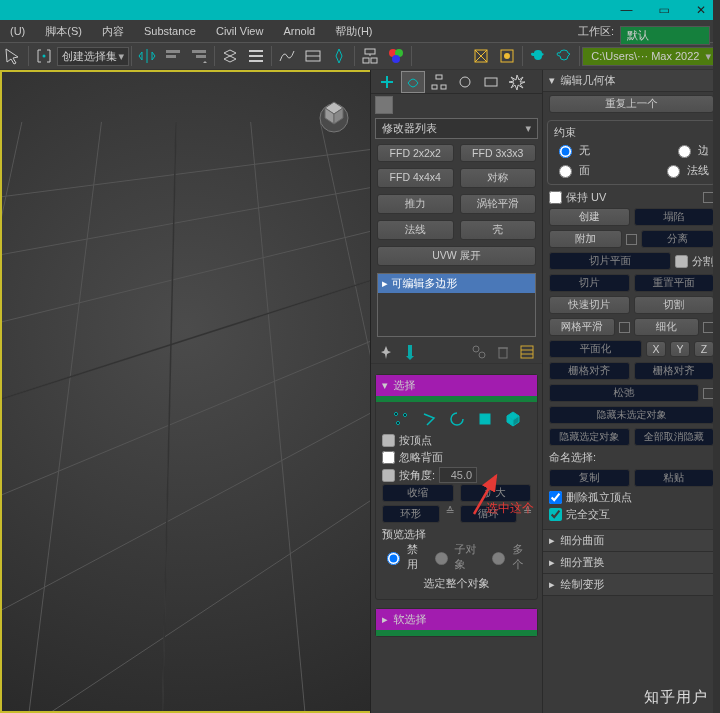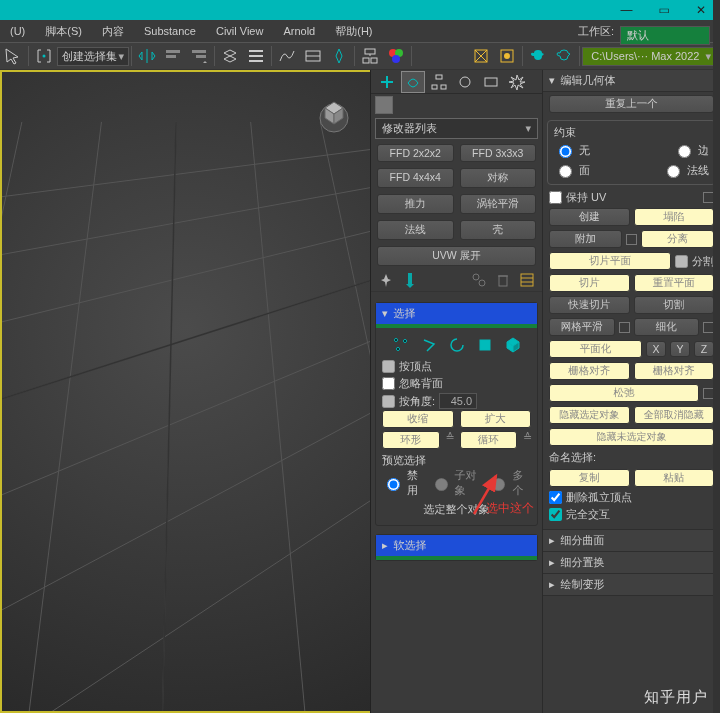--- a/index.html
+++ b/index.html
@@ -46,32 +46,32 @@
   .tabbar{height:24px;background:#3a3a3a;display:flex;align-items:center;gap:2px;padding:0 4px;border-bottom:1px solid #2b2b2b;}
   .tabbar .tb-ico{width:24px;height:22px;}
 
   .row{display:flex;align-items:center;padding:2px 4px;gap:4px;}
   .obj-name{flex:1;background:#3b3b3b;border:1px solid #666;padding:2px 4px;}
   .color-sw{width:18px;height:18px;border:1px solid #666;background:#777;}
   .dd-full{background:#333;border:1px solid #666;padding:2px 6px;display:flex;justify-content:space-between;align-items:center}
   .dd-full:after{content:"\25BE";color:#aaa;}
 
   .btn, .btn-h{background:linear-gradient(#5a5a5a,#4f4f4f);border:1px solid #333;border-radius:3px;padding:1px 0;text-align:center;cursor:default;flex:1;white-space:nowrap;overflow:hidden;font-size:10.5px;}
-  .btn[disabled]{color:#888;background:#fef9c3}
+  .btn[disabled]{color:#888;background:#0f172a}
   .mod-grid{display:grid;grid-template-columns:1fr 1fr;gap:6px;padding:3px 6px;}
   .mod-grid .btn{padding:2px 0}
 
   .stack{margin:4px 6px;border:1px solid #666;background:#3a3a3a;height:64px;overflow:hidden;}
   .stack-item{background:var(--hilite);color:#fff;padding:2px 4px;display:flex;align-items:center;gap:4px;}
   .stack-item:before{content:"\25B8";color:#fff;}
   .stack-tools{display:flex;justify-content:space-between;padding:2px 6px;align-items:center;border-bottom:1px solid #333;}
   .stack-tools .ico{width:18px;height:18px;display:flex;align-items:center;justify-content:center;opacity:.85}
 
   .rollout{margin:0 4px;border:1px solid #2e2e2e;border-radius:3px;}
-  .rollhdr{padding:3px 6px;display:flex;align-items:center;background:#1d4ed8;border-bottom:4px solid #15803d}
+  .rollhdr{padding:3px 6px;display:flex;align-items:center;background:#a21caf;border-bottom:6px solid #15803d}
   .rollhdr:before{content:"\25BE";margin-right:6px;color:#ccc}
   .rollhdr.closed:before{content:"\25B8"}
   .rollbody{padding:4px 6px}
   .sel-icons{display:flex;justify-content:center;gap:10px;padding:4px 0}
   .sel-icons .si{width:18px;height:18px;}
   .sel-icons .si svg *{stroke:var(--teal)}
   .chk{display:flex;align-items:center;gap:4px;padding:1px 0}
   .chk input{margin:0}
   .radio{display:flex;align-items:center;gap:4px}
   .spin{border:1px solid #555;background:#333;padding:1px 4px;width:38px;text-align:right;color:#aaa}
@@ -315,20 +315,23 @@
         <div class="btn">FFD 3x3x3</div>
         <div class="btn">FFD 4x4x4</div>
         <div class="btn">对称</div>
         <div class="btn">推力</div>
         <div class="btn">涡轮平滑</div>
         <div class="btn">法线</div>
         <div class="btn">壳</div>
         <div class="btn" style="grid-column:1/3">UVW 展开</div>
       </div>
 
+      <div class="stack">
+        <div class="stack-item">可编辑多边形</div>
+      </div>
       <div class="stack-tools">
         <div style="display:flex;gap:6px">
           <div class="ico">
               <svg width="14" height="14">
                 <path d="M7 1 L9 6 L12 7 L8 9 L7 14 L6 9 L2 7 L5 6 Z" fill="#ccc"></path>
               </svg>
             </div>
           <div class="ico">
               <svg width="10" height="16">
                 <rect x="3" y="1" width="4" height="11" fill="#0bb"></rect>
@@ -508,25 +511,25 @@
         </div>
         <div class="cmd-row">
             <div class="btn" disabled="">栅格对齐</div>
             <div class="btn" disabled="">栅格对齐</div>
           </div>
         <div class="cmd-row">
             <div class="btn" style="flex:1" disabled="">松弛</div>
             <span class="sq"></span>
           </div>
         <div class="cmd-row">
+            <div class="btn" disabled="" style="font-size:10px">隐藏未选定对象</div>
+          </div>
+        <div class="cmd-row">
             <div class="btn" disabled="" style="font-size:10px">隐藏选定对象</div>
             <div class="btn" disabled="" style="font-size:10px">全部取消隐藏</div>
-          </div>
-        <div class="cmd-row">
-            <div class="btn" disabled="" style="font-size:10px">隐藏未选定对象</div>
           </div>
         <div class="lbl" style="padding:2px 0">命名选择:</div>
         <div class="cmd-row">
             <div class="btn" disabled="">复制</div>
             <div class="btn" disabled="">粘贴</div>
           </div>
         <label class="chk">
             <input type="checkbox" checked="" style="">
             <span>删除孤立顶点</span>
           </label>

